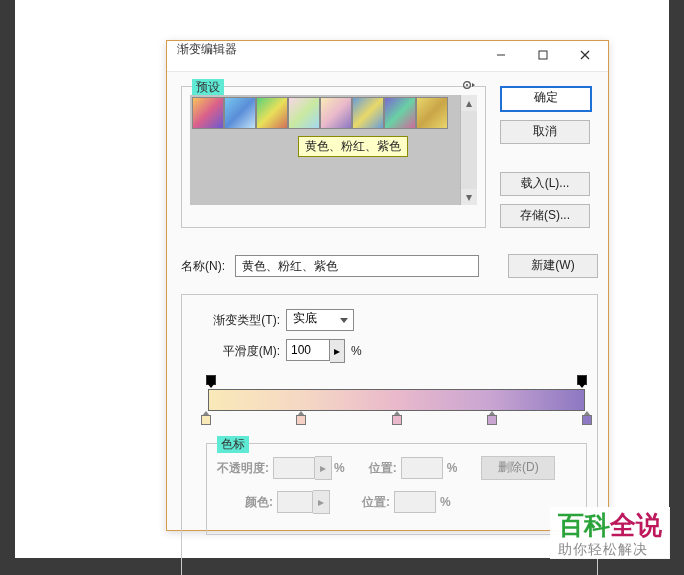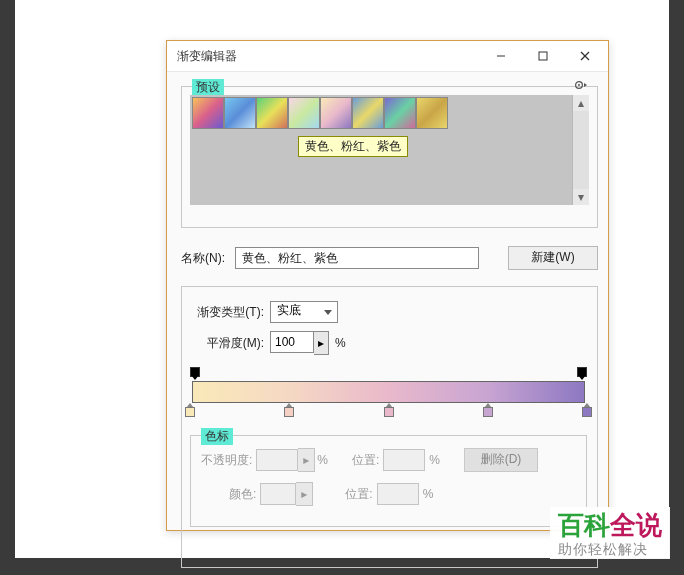--- a/index.html
+++ b/index.html
@@ -29,21 +29,20 @@
     left: 166px;
     top: 40px;
     width: 441px;
     height: 489px;
     background: #fafafa;
     border: 1px solid #d59a4a;
     box-shadow: 0 2px 8px rgba(0,0,0,0.15);
   }
   .titlebar {
     display: flex;
-    align-items: center;
     height: 30px;
     padding: 0 2px 0 10px;
     background: #ffffff;
     border-bottom: 1px solid #e8e8e8;
   }
   .titlebar-title { flex: 1; color: #333; font-size: 12px; }
   .ctl-btn {
     width: 42px;
     height: 28px;
     display: flex;
@@ -159,21 +158,21 @@
     flex: 1;
     height: 20px;
     border: 1px solid #8a8a8a;
     background: #fff;
     padding: 0 6px;
     font-size: 12px;
     color: #222;
   }
   .new-btn { width: 88px; margin-left: 29px; margin-bottom: 0; }
 
-  .gradient-group { margin-top: 16px; padding: 14px 10px 40px 8px; }
+  .gradient-group { margin-top: 16px; padding: 14px 10px 40px 24px; }
   .fld-row { display: flex; align-items: center; margin-bottom: 8px; }
   .fld-label { width: 74px; text-align: right; color: #222; margin-right: 6px; }
   .select {
     height: 20px;
     border: 1px solid #8a8a8a;
     background: #fff;
     padding: 0 18px 0 6px;
     position: relative;
     min-width: 42px;
   }
@@ -256,21 +255,21 @@
   }
   .color-stop .chip {
     position: absolute;
     top: 4px; left: 0;
     width: 8px; height: 8px;
     border: 1px solid #777;
   }
 
   .stops-group { margin-top: 12px; padding: 12px 10px 10px 10px; }
   .stops-row { display: flex; align-items: center; margin-bottom: 10px; }
-  .sm-label { color: #9a9a9a; font-size: 12px; margin-right: 4px; }
+  .sm-label { color: #9a9a9a; font-size: 12px; margin-right: 4px; font-weight: bold; }
   .sm-input {
     width: 40px; height: 20px;
     border: 1px solid #c4c4c4;
     background: #efefef;
   }
   .gap { width: 20px; }
   .del-btn {
     width: 72px; height: 22px;
     border: 1px solid #c8c8c8;
     background: #e0e0e0;
@@ -363,20 +362,27 @@
                 </div>
               <div class="tooltip">黄色、粉红、紫色</div>
               <div class="scrollbar">
                 <div class="sb-btn">▴</div>
                 <div class="sb-track"></div>
                 <div class="sb-btn">▾</div>
               </div>
             </div>
           </div>
         </div>
+        <div class="right-col">
+          <div class="btn primary">确定</div>
+          <div class="btn">取消</div>
+          <div style="height:20px"></div>
+          <div class="btn">载入(L)...</div>
+          <div class="btn">存储(S)...</div>
+        </div>
       </div>
 
       <div class="name-row">
         <div class="name-label">名称(N):</div>
         <input class="text-input" value="黄色、粉红、紫色" style="">
         <div class="btn new-btn">新建(W)</div>
       </div>
 
       <div class="group gradient-group">
         <div class="fld-row">

